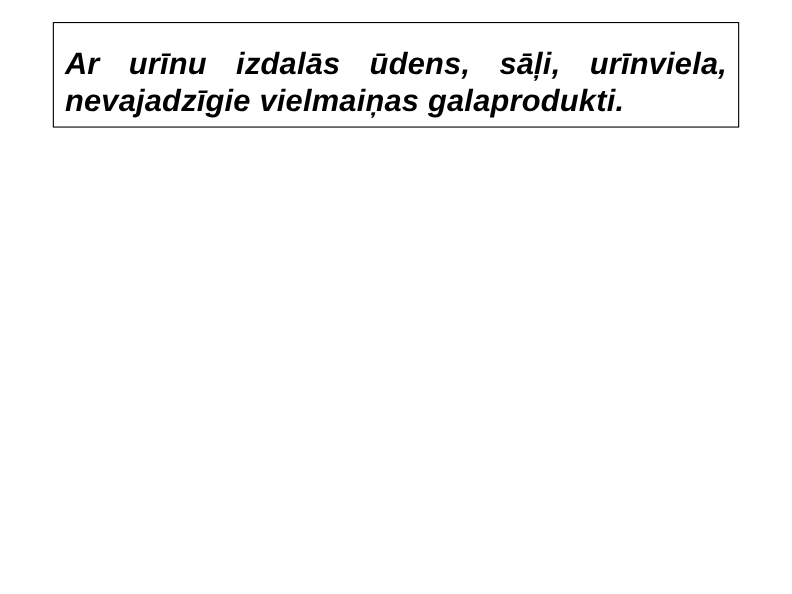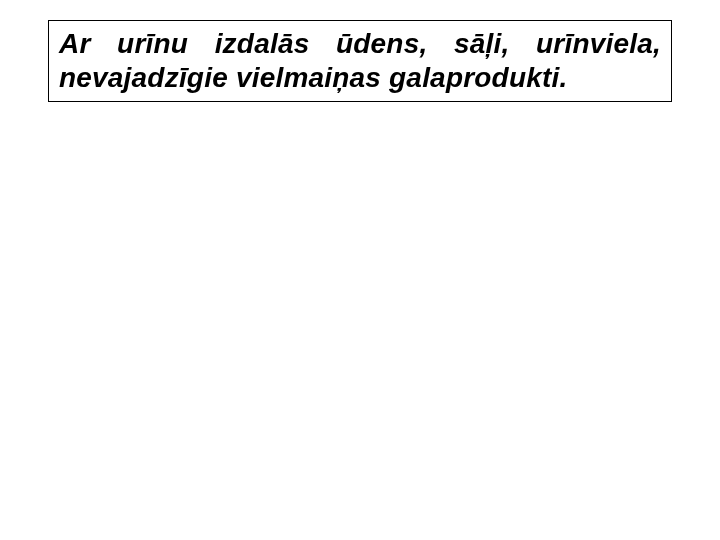--- a/index.html
+++ b/index.html
@@ -16,21 +16,21 @@
     height: 540px;
     box-sizing: border-box;
   }
   .text-box {
     position: absolute;
     left: 48px;
     top: 20px;
     width: 624px;
     box-sizing: border-box;
     border: 1px solid #000000;
-    padding: 6px 10px 6px 10px;
+    padding: 20px 10px 6px 10px;
   }
   .body-text {
     font-size: 28px;
     line-height: 1.22;
     font-style: italic;
     font-weight: bold;
     color: #000000;
     text-align: justify;
     text-align-last: left;
     margin: 0;

